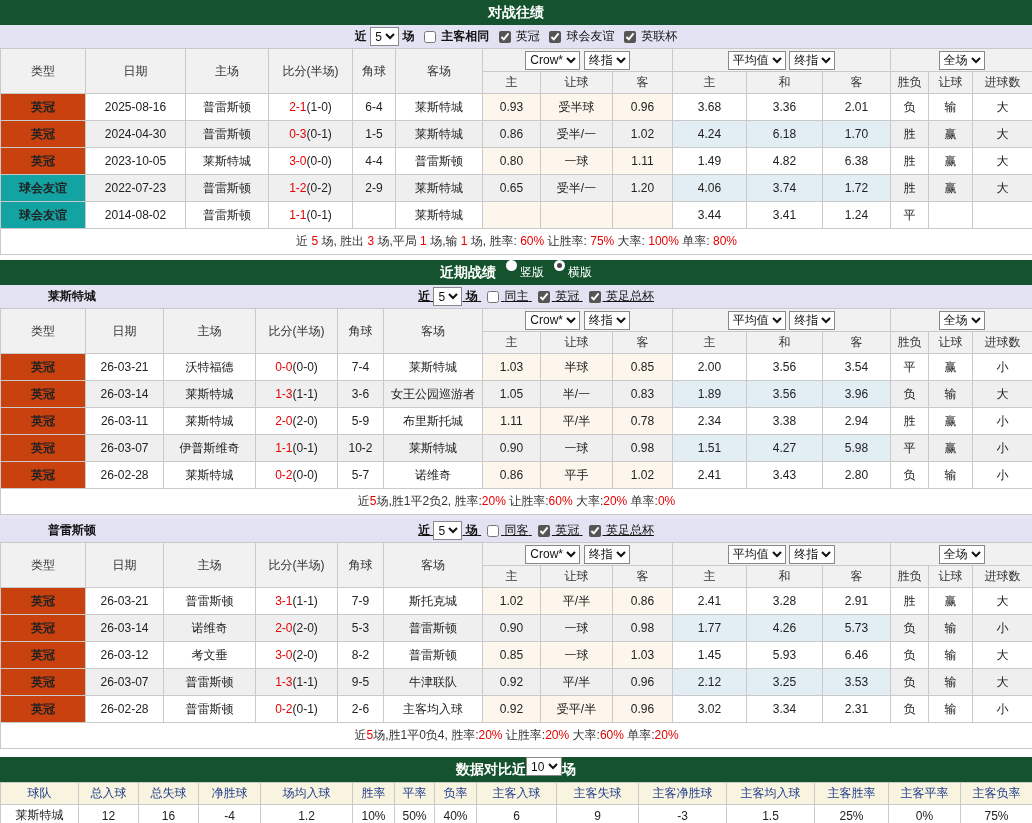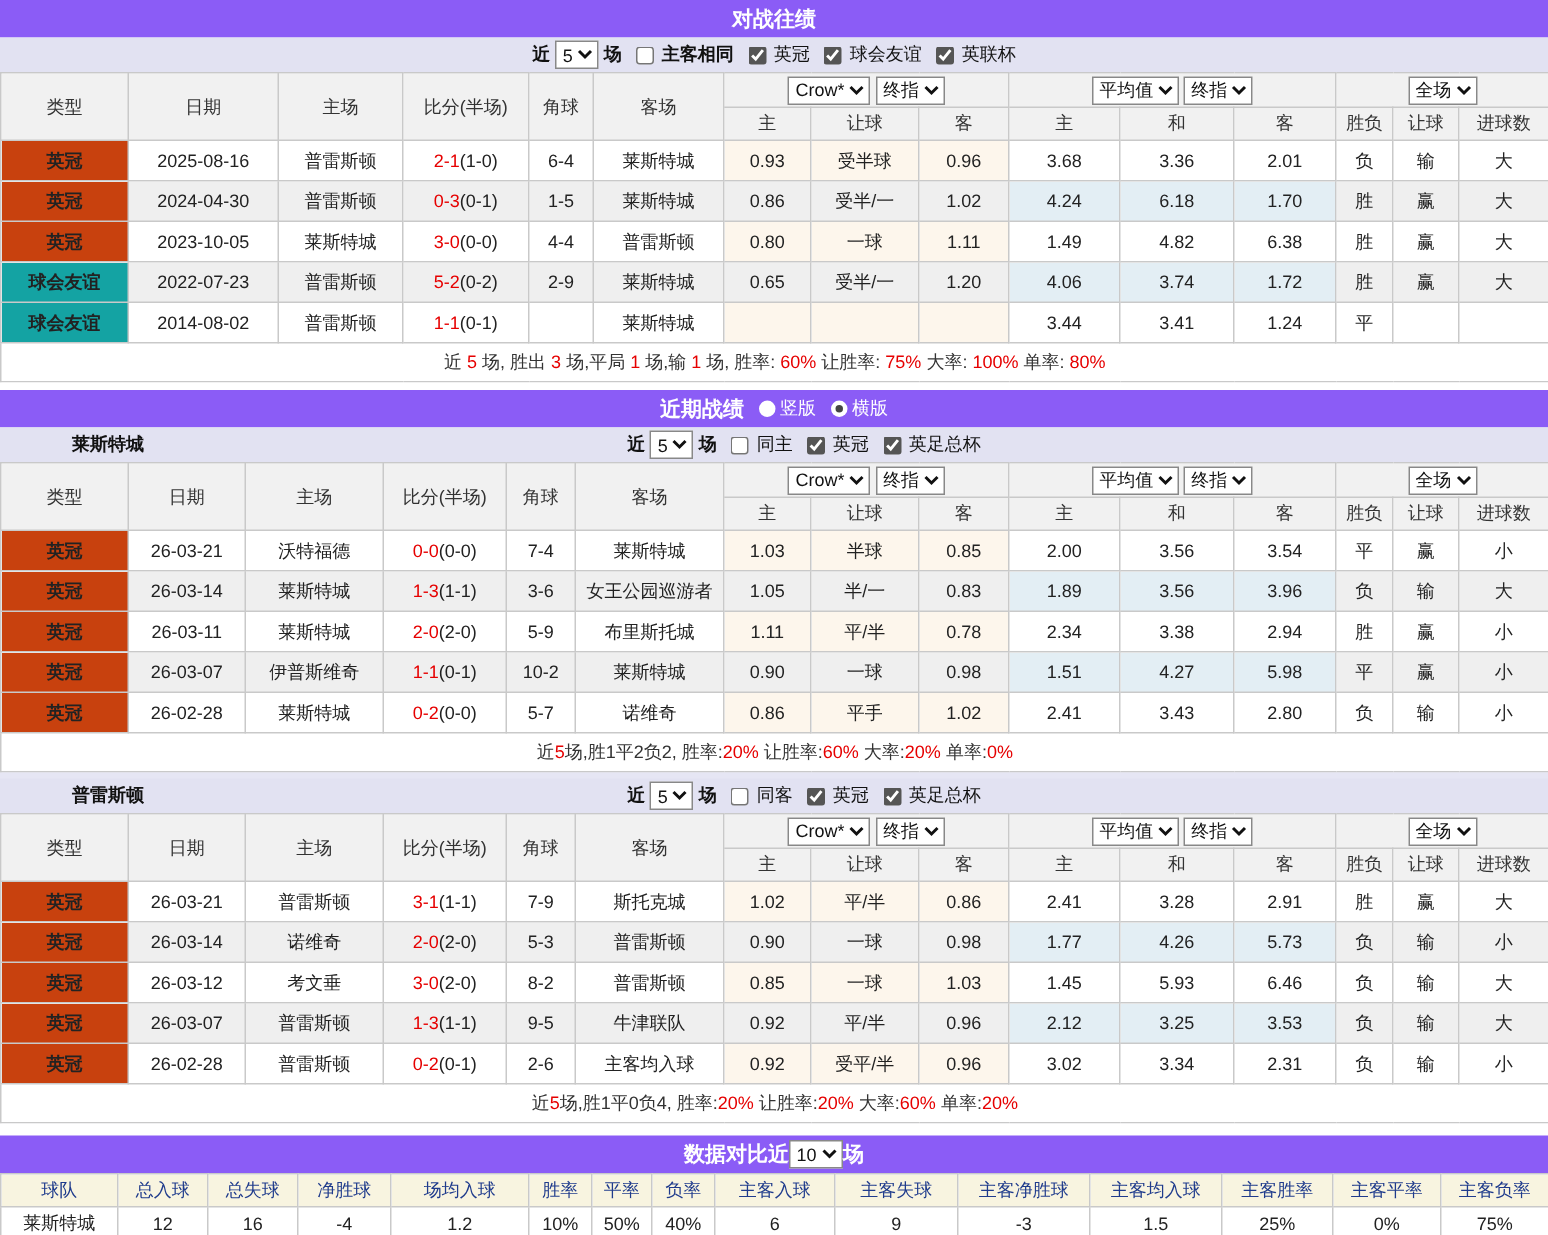--- a/index.html
+++ b/index.html
@@ -1,23 +1,23 @@
 <!DOCTYPE html>
 <html><head>
 <meta charset="utf-8">
 <style>
   html,body{margin:0;padding:0;background:#fff;}
   body{width:1032px;font-family:"Liberation Sans","DejaVu Sans",sans-serif;font-size:12px;color:#222;}
-  .titlebar{background:#8b5cf6;color:#fff;height:25px;line-height:25px;text-align:center;font-size:14px;font-weight:bold;}
-  .titlebar .tmix{display:inline-flex;align-items:center;gap:0;}
+  .titlebar{background:#14532d;color:#fff;height:25px;line-height:25px;text-align:center;font-size:14px;font-weight:bold;}
+  .titlebar .tmix{display:inline-flex;align-items:flex-start;gap:0;}
   .ctrlbar{background:#e2e2f2;height:23px;line-height:23px;font-size:12px;color:#111;position:relative;}
   .ctrlbar .center{text-align:center;}
   .ctrl-strong{font-weight:bold;}
   .teamname{position:absolute;left:48px;top:0;font-weight:bold;color:#111;}
-  .subctrl{text-align:center;margin-left:40px;}
+  .subctrl{text-align:center;margin-left:40px;text-decoration:underline;}
   select{font-size:12px;height:19px;border:1px solid #888;background:#fff;color:#111;vertical-align:middle;font-family:"Liberation Sans","DejaVu Sans",sans-serif;}
   input[type=checkbox]{width:12px;height:12px;vertical-align:middle;margin:0 2px 0 6px;accent-color:#555;}
   table{border-collapse:collapse;table-layout:fixed;width:1032px;background:#fff;}
   th,td{border:1px solid #c9c9c9;text-align:center;padding:0;font-weight:normal;overflow:hidden;white-space:nowrap;}
   thead th{background:#f1f1f1;color:#333;height:21px;}
   thead .grp{height:22px;margin-top:16px;}
   tbody.rows td{height:26px;color:#222;}
   tbody.rows tr:nth-of-type(even) td{background:#efefef;}
   tbody.rows tr:nth-of-type(odd) td{background:#fff;}
   tbody.rows tr:nth-of-type(odd) td.c-odd{background:#fdf6ec;}
@@ -173,21 +173,21 @@
         <td class="c-avg">6.38</td>
         <td class="win">胜</td>
         <td class="win">赢</td>
         <td class="big">大</td>
       </tr>
 
       <tr>
         <td class="c-type lg2">球会友谊</td>
         <td>2022-07-23</td>
         <td>普雷斯顿</td>
-        <td><span class="sc">5-2</span><span class="half">(0-2)</span></td>
+        <td><span class="sc">1-2</span><span class="half">(0-2)</span></td>
         <td>2-9</td>
         <td class="hl">莱斯特城</td>
         <td class="c-odd">0.65</td>
         <td class="c-odd">受半/一</td>
         <td class="c-odd">1.20</td>
         <td class="c-avg">4.06</td>
         <td class="c-avg">3.74</td>
         <td class="c-avg">1.72</td>
         <td class="win">胜</td>
         <td class="win">赢</td>

